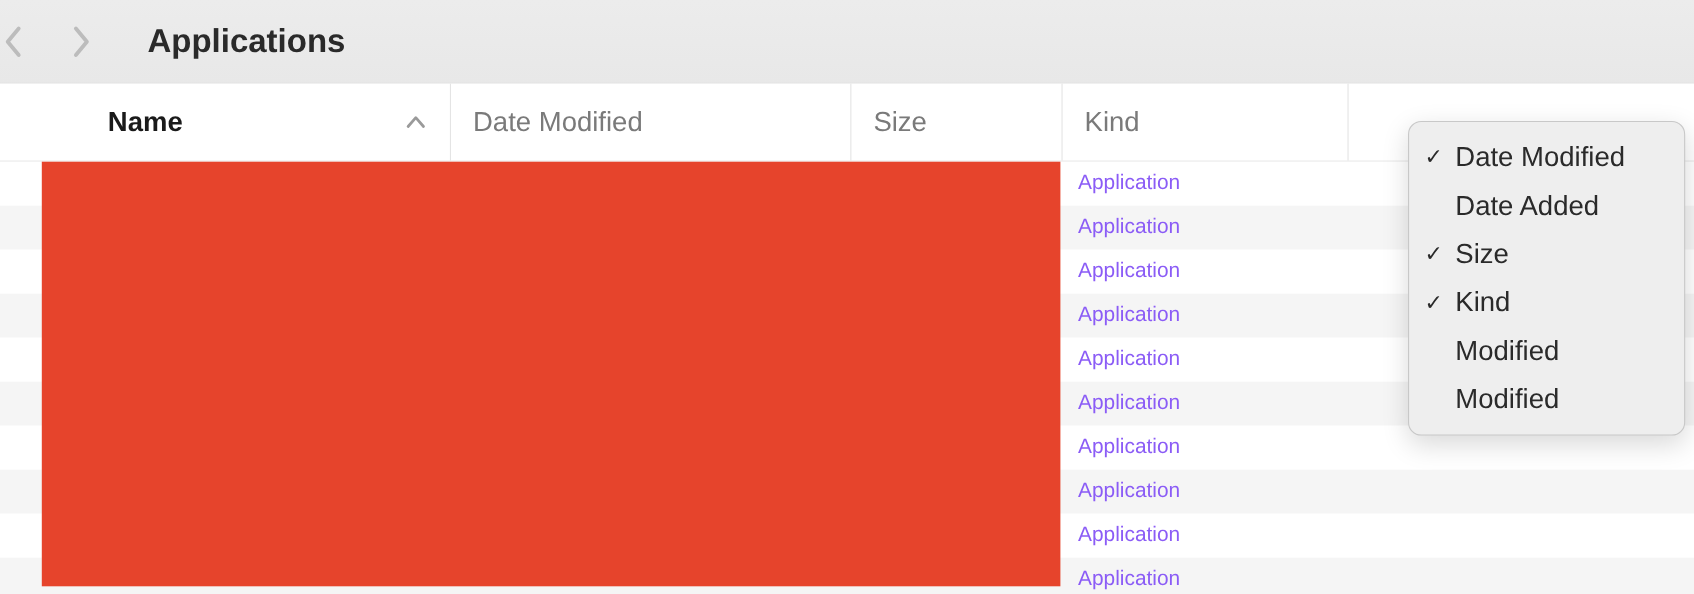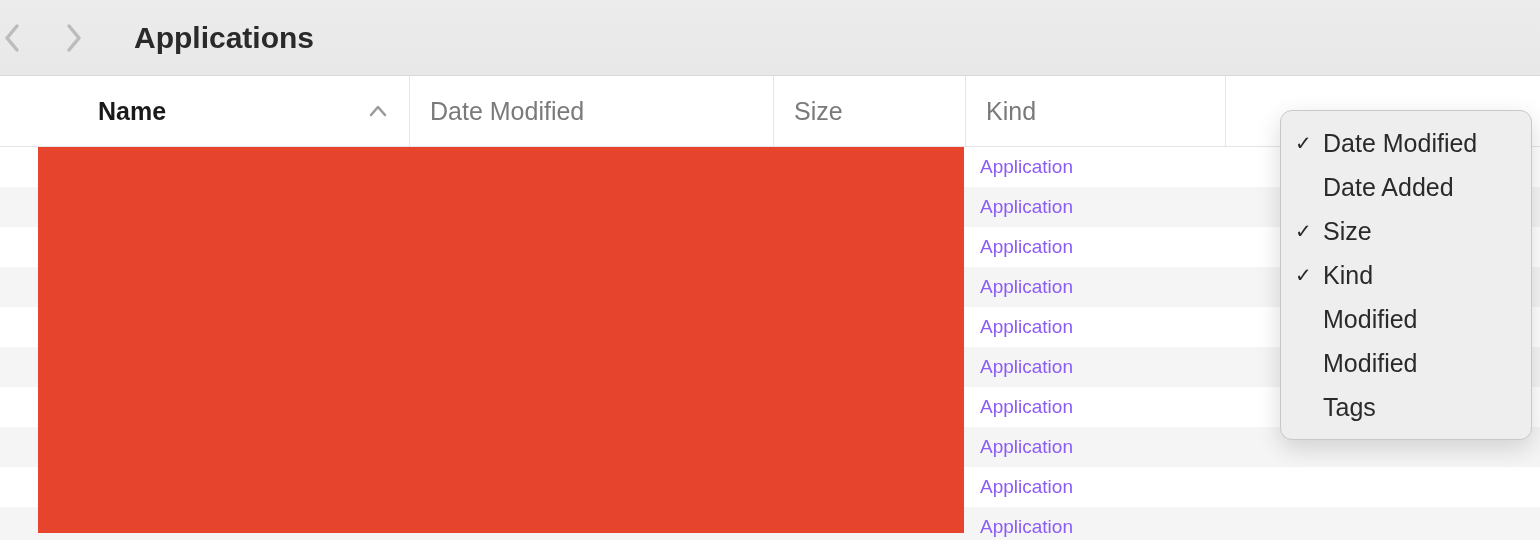--- a/index.html
+++ b/index.html
@@ -247,16 +247,13 @@
   <div class="menu-item">
     <span class="menu-check">✓</span>
     <span>Kind</span>
   </div>
   <div class="menu-item">
     <span>Modified</span>
   </div>
   <div class="menu-item">
     <span>Modified</span>
   </div>
-  <div class="menu-item">
-    <span>Tags</span>
-  </div>
 </div>
 
 </body></html>

